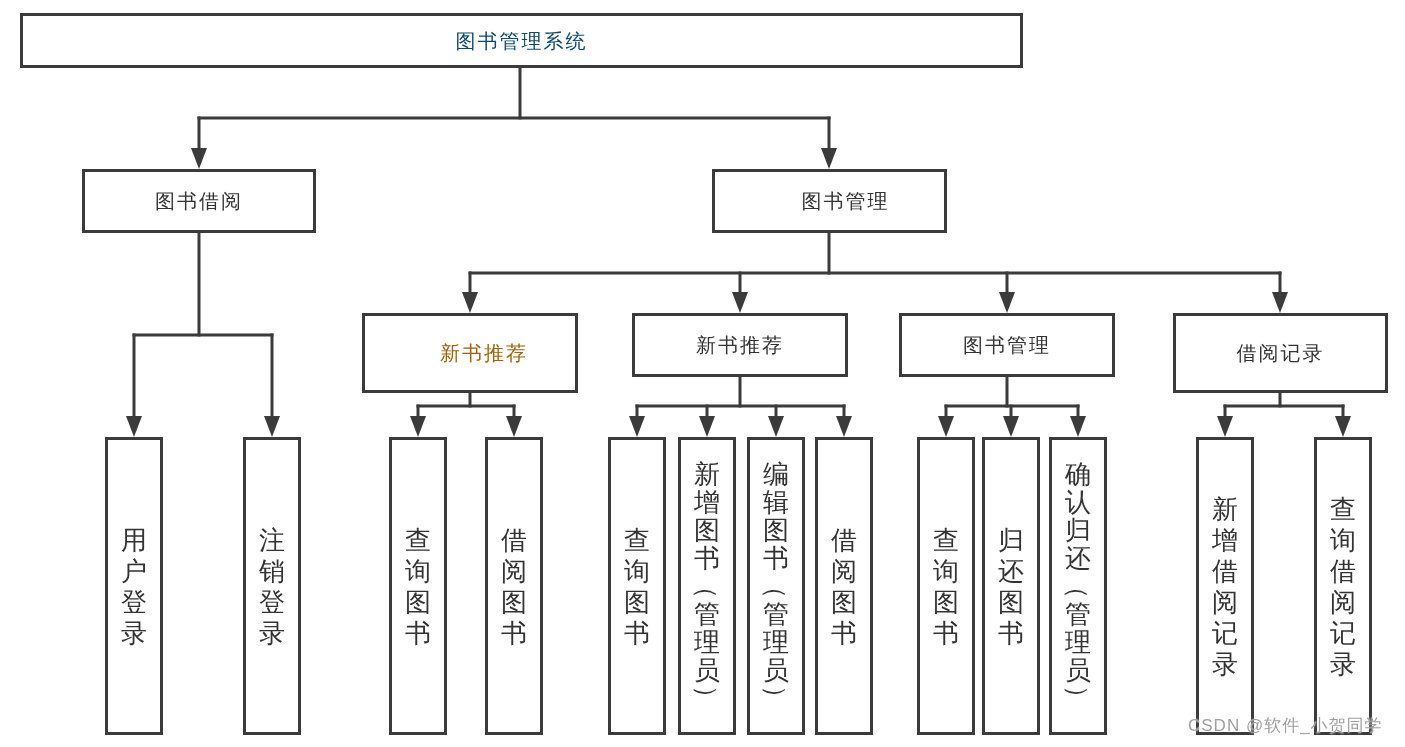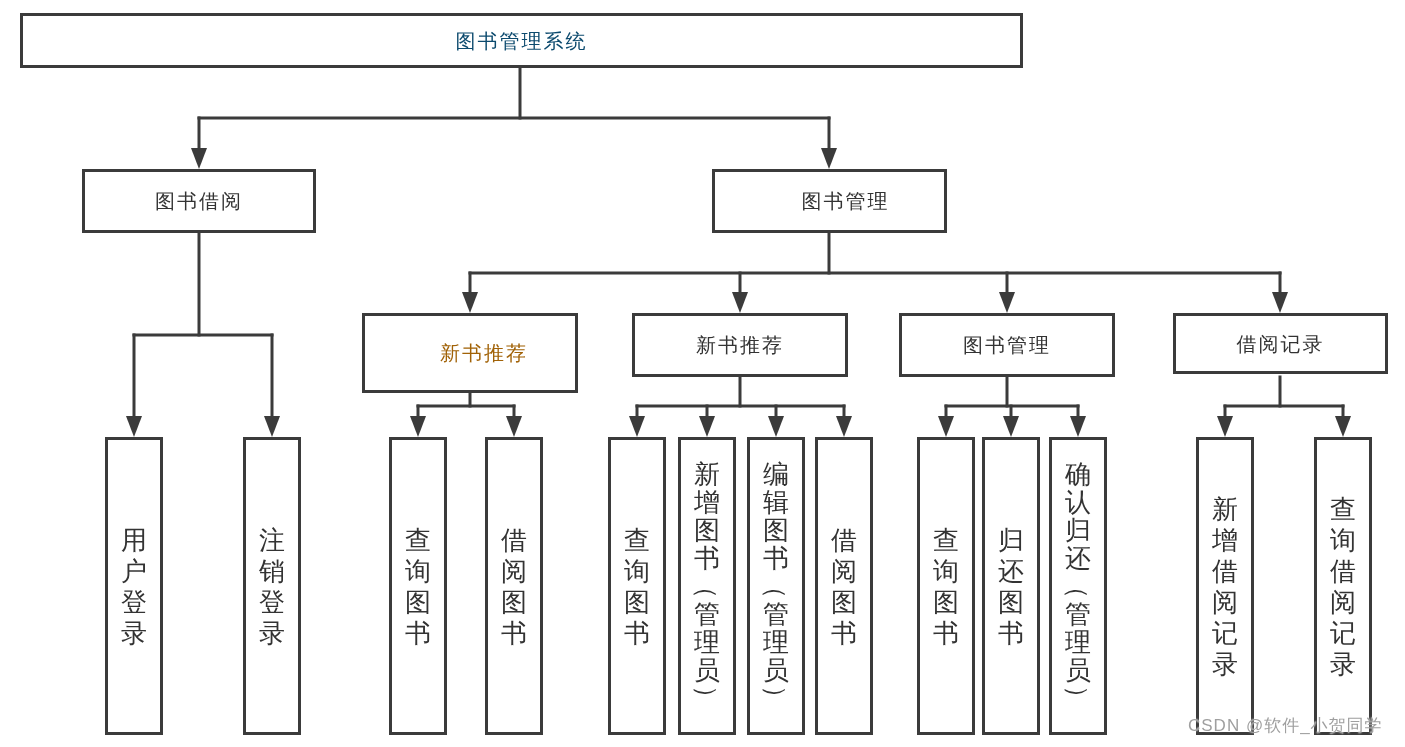--- a/index.html
+++ b/index.html
@@ -100,21 +100,21 @@
     </div>
     <div class="box" style="left: 362px; top: 313px; width: 216px; height: 80px; border-color: rgb(59, 59, 59); color: #a16207; padding-left: 28px;">
       <div class="label-h">新书推荐</div>
     </div>
     <div class="box" style="left: 632px; top: 313px; width: 216px; height: 64px; border-color: rgb(59, 59, 59); color: rgb(51, 51, 51);">
       <div class="label-h">新书推荐</div>
     </div>
     <div class="box" style="left: 899px; top: 313px; width: 216px; height: 64px; border-color: rgb(59, 59, 59); color: rgb(51, 51, 51);">
       <div class="label-h">图书管理</div>
     </div>
-    <div class="box" style="left: 1173px; top: 313px; width: 215px; height: 61px; border-color: rgb(59, 59, 59); color: rgb(51, 51, 51);">
+    <div class="box" style="left: 1173px; top: 313px; width: 215px; height: 80px; border-color: rgb(59, 59, 59); color: rgb(51, 51, 51);">
       <div class="label-h">借阅记录</div>
     </div>
     <div class="box" style="left: 105px; top: 437px; width: 58px; height: 298px; border-color: rgb(59, 59, 59); color: rgb(51, 51, 51);">
       <div class="label-v">
         <div class="ch" style="height: 31px;">用</div>
         <div class="ch" style="height: 31px;">户</div>
         <div class="ch" style="height: 31px;">登</div>
         <div class="ch" style="height: 31px;">录</div>
       </div>
     </div>

